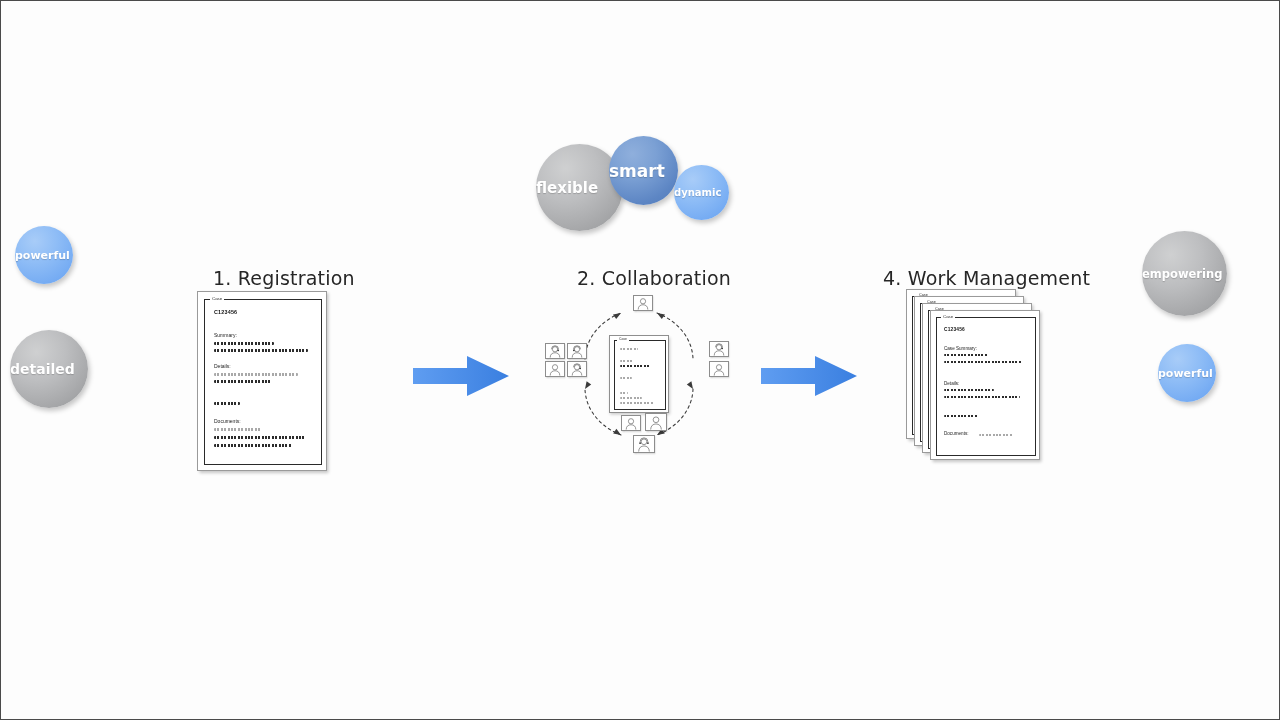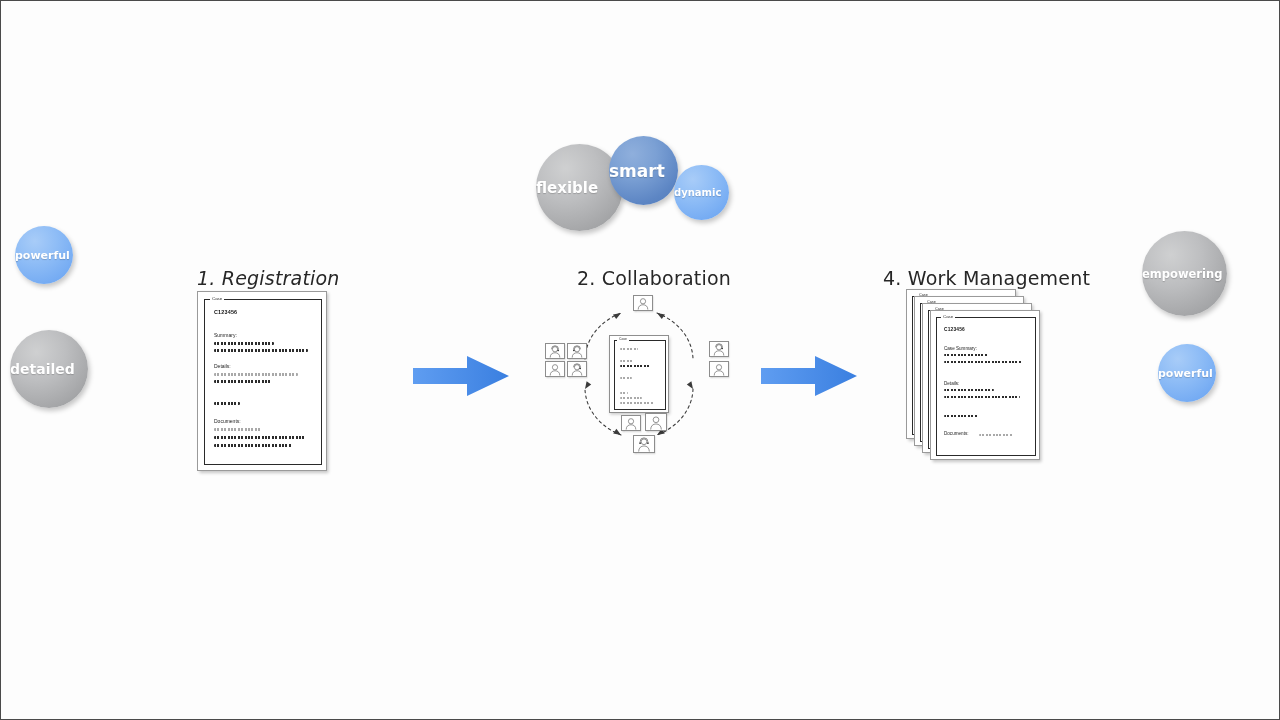--- a/index.html
+++ b/index.html
@@ -141,21 +141,21 @@
 
   <div class="abs" style="left:1140px;top:230px;width:105px;height:175px;">
     <div class="bubble b-gray" style="left:1px;top:0px;width:85px;height:85px;font-size:11.5px;">
       <span>empowering</span>
     </div>
     <div class="bubble b-light" style="left:17px;top:113px;width:58px;height:58px;font-size:11px;">
       <span>powerful</span>
     </div>
   </div>
 
-  <div class="stage-title" style="left:196px;top:266px;font-style:italic;">1. Registration</div>
+  <div class="stage-title" style="left:212px;top:266px;">1. Registration</div>
 
   <div class="doc" style="left:196px;top:290px;width:130px;height:180px;">
     <div class="fieldset" style="left:6px;top:7px;width:118px;height:166px;border-right:none;border-bottom:none;"></div>
     <div class="legend" style="left:12px;top:3.5px;">Case</div>
     <div class="rule" style="left:32px;top:7px;width:92px;"></div>
     <div class="rule" style="left:123px;top:7px;width:1px;height:166px;"></div>
     <div class="rule" style="left:6px;top:172px;width:118px;"></div>
 
     <div class="f-val" style="left:16px;top:17px;">C123456</div>
 

